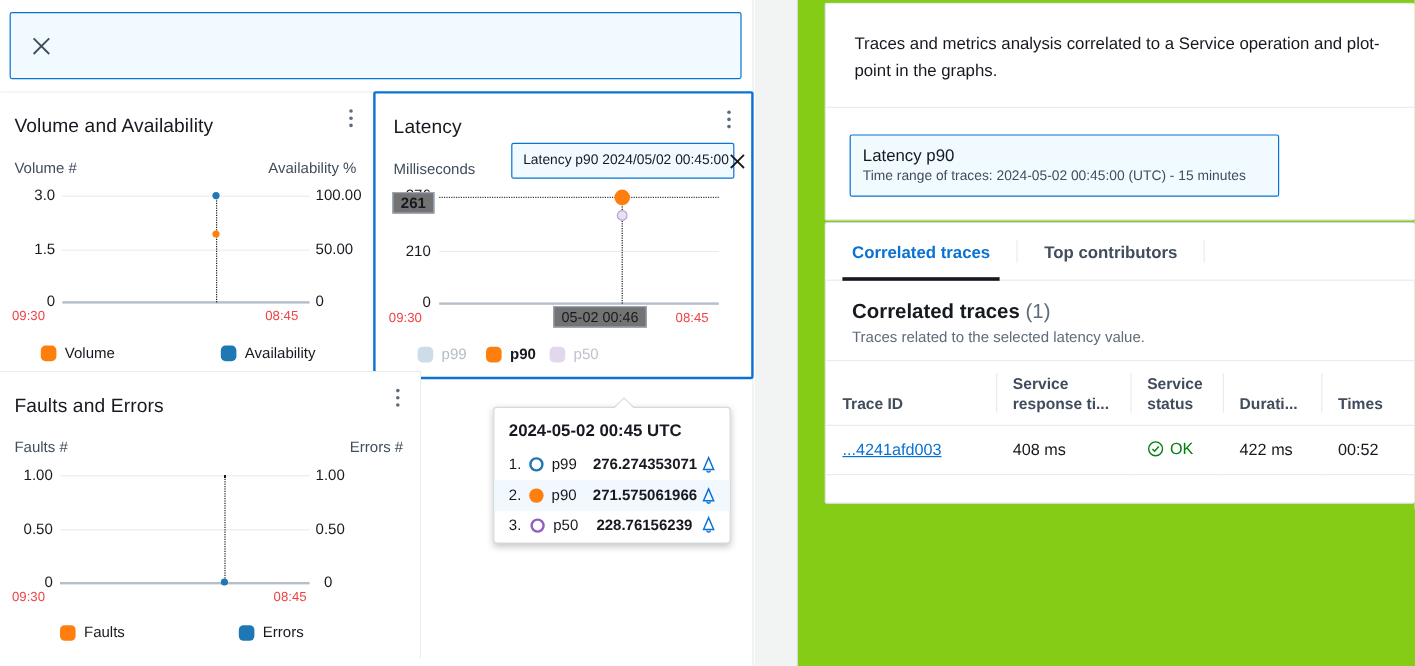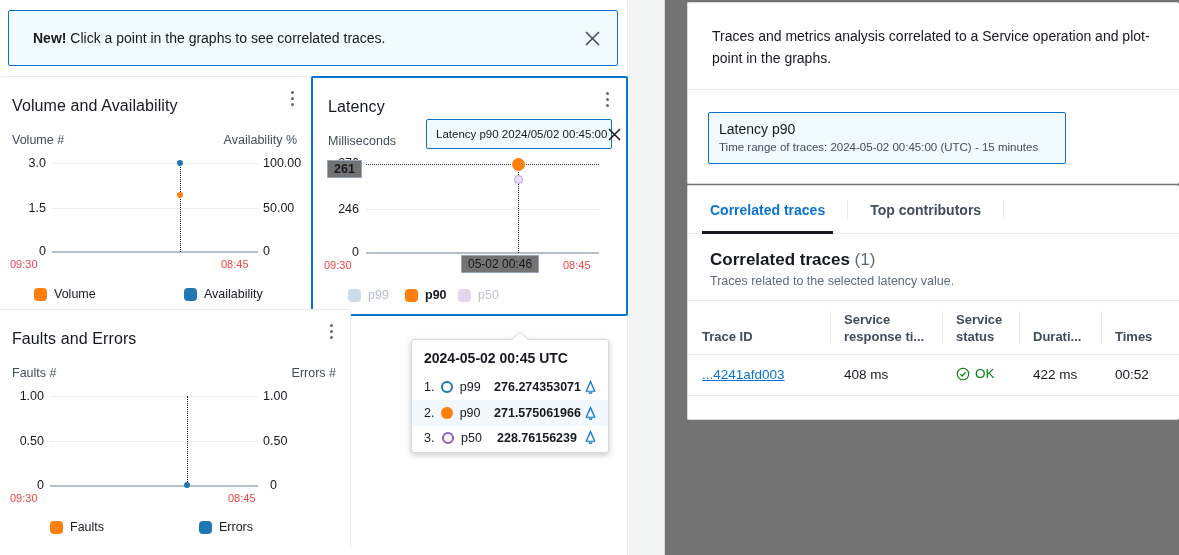--- a/index.html
+++ b/index.html
@@ -167,21 +167,21 @@
     width: 14px; height: 18px;
     display: flex; gap: 3px; align-items: center; justify-content: center;
     cursor: col-resize;
   }
   .split-handle i { display:block; width: 3px; height: 16px; background: #5f6b7a; }
 
   
   .right-panel {
     position: absolute; left: 665px; top: 0;
     width: 514px; height: 555px;
-    background: #737373;
+    background: #84cc16;
   }
   .rp-card {
     position: absolute; left: 22px; top: 2px;
     width: 492px; height: 182px;
     background: #ffffff; border: 1px solid #d5dbdb;
     border-right: none; border-radius: 2px;
   }
   .rp-desc {
     padding: 22px 24px 20px 24px;
     font-size: 14px; line-height: 22px; color: #16191f;
@@ -243,24 +243,20 @@
   .status-ok { display: inline-flex; align-items: center; gap: 5px; color: #037f0c; font-weight: 400; }
 </style>
 </head>
 <body>
 
 <div class="page">
 
   <div class="left-col">
 
     <div class="banner">
-      <div class="banner-text">
-        <b>New!</b>
-        <span>Click a point in the graphs to see correlated traces.</span>
-      </div>
       <div class="banner-close">
         <svg width="17" height="17" viewBox="0 0 17 17">
           <path d="M2 2 L15 15 M15 2 L2 15" stroke="#414d5c" stroke-width="1.6" fill="none"></path>
         </svg>
       </div>
     </div>
 
     <div class="card" id="card-volume">
       <div class="kebab">
           <i></i>
@@ -321,21 +317,21 @@
         </div>
       </div>
 
       <div class="plot">
 
         <div class="gridline" style="left:53px; top:86px;  width:233px; background:#16191f; opacity:.85; border-top:1px dotted #16191f; height:0; background:none;"></div>
         <div class="gridline" style="left:53px; top:131px; width:233px;"></div>
         <div class="axisline" style="left:53px; top:174px; width:233px;"></div>
 
         <div class="ytick l" style="left:6px; top:78px; width:40px; opacity:1;">276</div>
-        <div class="ytick l" style="left:6px; top:124px; width:40px;">246</div>
+        <div class="ytick l" style="left:6px; top:124px; width:40px;">210</div>
         <div class="ytick l" style="left:6px; top:167px; width:40px;">0</div>
 
         <div class="callout" style="left:14px; top:82px;">261</div>
 
         <div class="vline" style="left:205px; top:86px; height:89px;"></div>
         <div class="pt" style="left:199px; top:80px; width:13px; height:13px; background:#ff7f0e;"></div>
         <div class="pt" style="left:201px; top:97px; width:9px; height:9px; background:#e9e1f3; border:1px solid #b9a2d6;"></div>
 
         <div class="xtick" style="left:11px;  top:181px;">09:30</div>
         <div class="xtick" style="left:250px; top:181px;">08:45</div>

